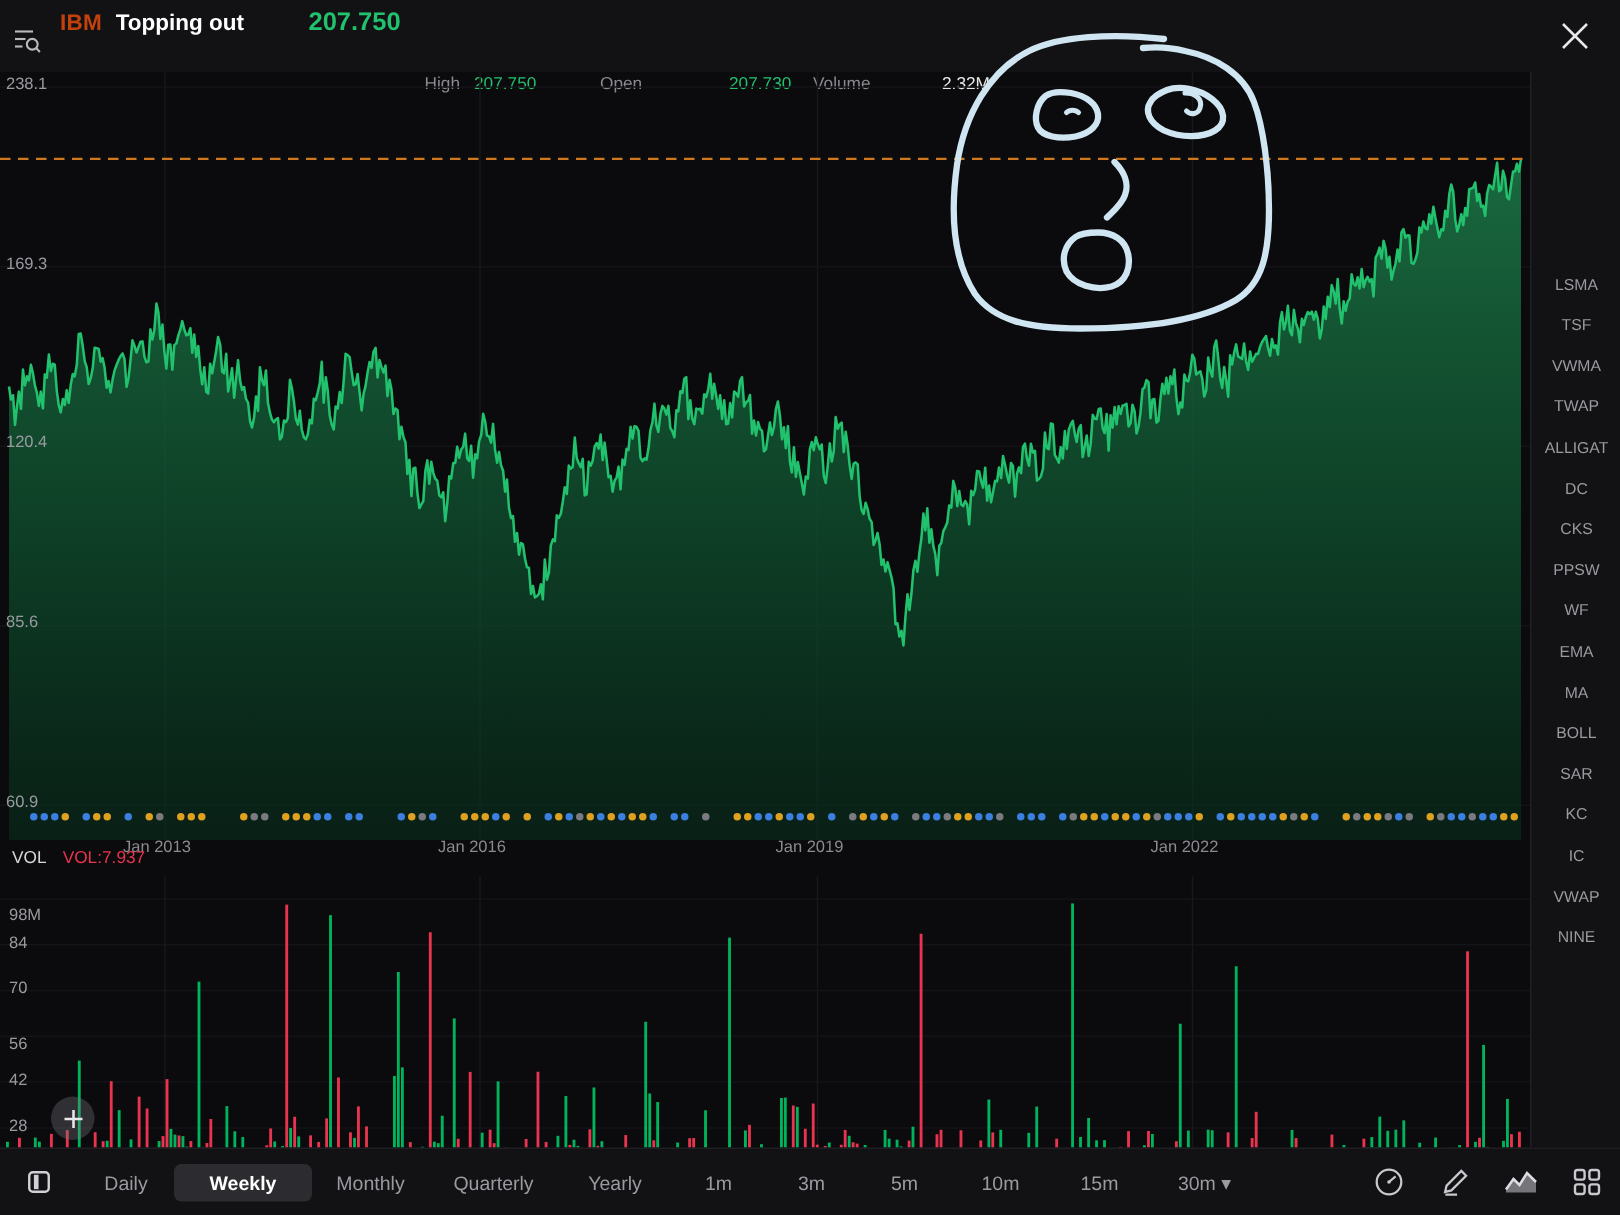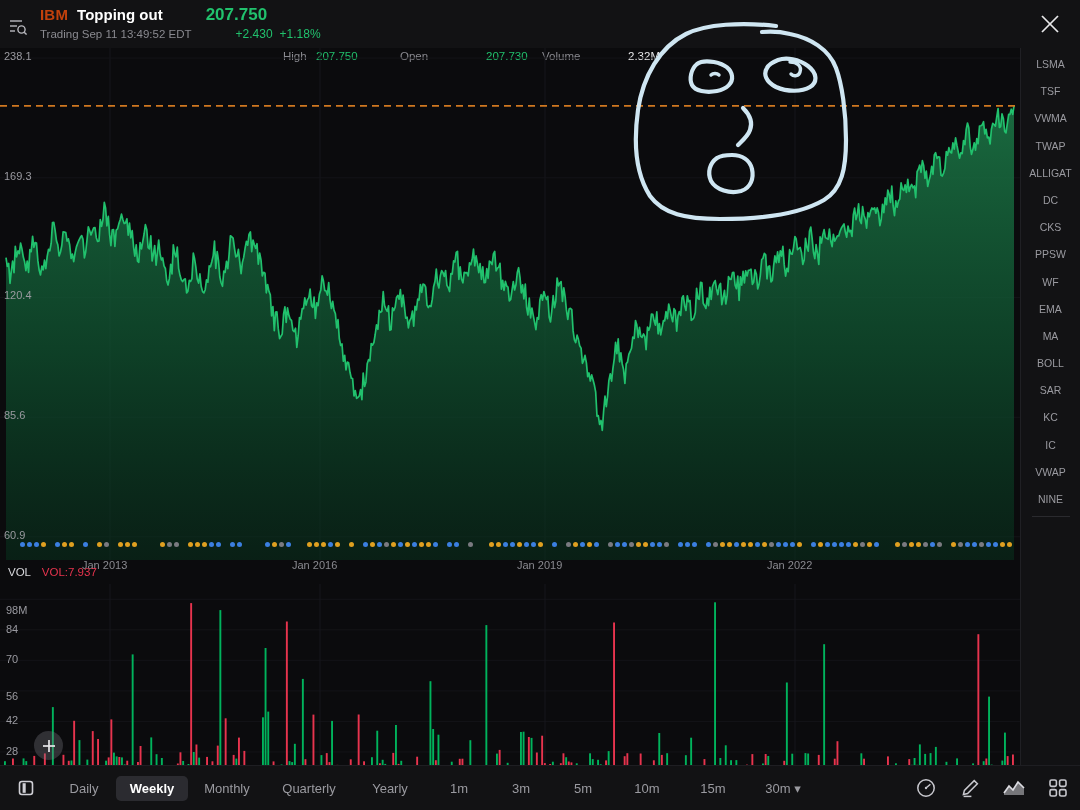--- a/index.html
+++ b/index.html
@@ -45,21 +45,21 @@
 
   #close-icon {
     position: absolute; right: 14px; top: 8px; width: 32px; height: 32px;
     display: flex; align-items: center; justify-content: center;
   }
 
   
   #sidebar {
     position: absolute; right: 0; top: 48px; width: 60px; height: 717px;
     background: #121214; border-left: 1px solid #202024;
-    display: flex; flex-direction: column; align-items: center;
+    display: flex; flex-direction: row; align-items: center;
     padding-top: 3px; overflow: hidden;
   }
   .side-item {
     width: 60px; height: 27.2px; line-height: 27.2px; text-align: center;
     font-size: 10.5px; color: #9a9aa0; white-space: nowrap;
   }
   .side-item.accent { color: #e4762a; }
   .side-sep { width: 38px; height: 1px; background: #2a2a2e; margin: 3px 0; }
 
   
@@ -127,25 +127,20 @@
         <circle cx="13.5" cy="13.5" r="3.6" fill="none" stroke="#b9b9bf" stroke-width="1.4"></circle>
         <line x1="16.2" y1="16.2" x2="18.6" y2="18.6" stroke="#b9b9bf" stroke-width="1.4"></line>
       </svg>
     </div>
 
     <div id="quote">
       <div class="q-row1">
         <span class="sym">IBM</span>
         <span class="symname">Topping out</span>
         <span class="lastpx">207.750</span>
-      </div>
-      <div class="q-row2">
-        <span class="substat">Trading Sep 11 13:49:52 EDT</span>
-        <span class="chg">+2.430</span>
-        <span class="chgpct">+1.18%</span>
       </div>
     </div>
 
     <div id="stats">
       <div class="st-row">
         <span class="st-lbl w-high">High</span>
         <span class="st-val up c-hv">207.750</span>
         <span class="st-lbl c-o">Open</span>
         <span class="st-val up c-vl">207.730</span>
         <span class="st-lbl c-o">Volume</span>
@@ -788,21 +783,21 @@
 
   <div id="toolbar">
     <div id="panel-icon">
       <svg width="20" height="20" viewBox="0 0 20 20">
         <rect x="3.5" y="3.5" width="13" height="13" rx="2.4" fill="none" stroke="#d0d0d6" stroke-width="1.6"></rect>
         <rect x="6.6" y="5.2" width="3.1" height="9.6" fill="#d0d0d6"></rect>
       </svg>
     </div>
     <div id="tf-list" style="display:flex;align-items:center;">
         <div class="tf" style="width: 64px;">Daily</div>
-        <div class="tf sel" style="width: 72px;">Weekly</div>
+        <div class="tf sel" style="width: 92px;">Weekly</div>
         <div class="tf" style="width: 78px;">Monthly</div>
         <div class="tf" style="width: 86px;">Quarterly</div>
         <div class="tf" style="width: 76px;">Yearly</div>
         <div class="tf" style="width: 62px;">1m</div>
         <div class="tf" style="width: 62px;">3m</div>
         <div class="tf" style="width: 62px;">5m</div>
         <div class="tf" style="width: 66px;">10m</div>
         <div class="tf" style="width: 66px;">15m</div>
         <div class="tf" style="width: 74px;">30m ▾</div>
       </div>

